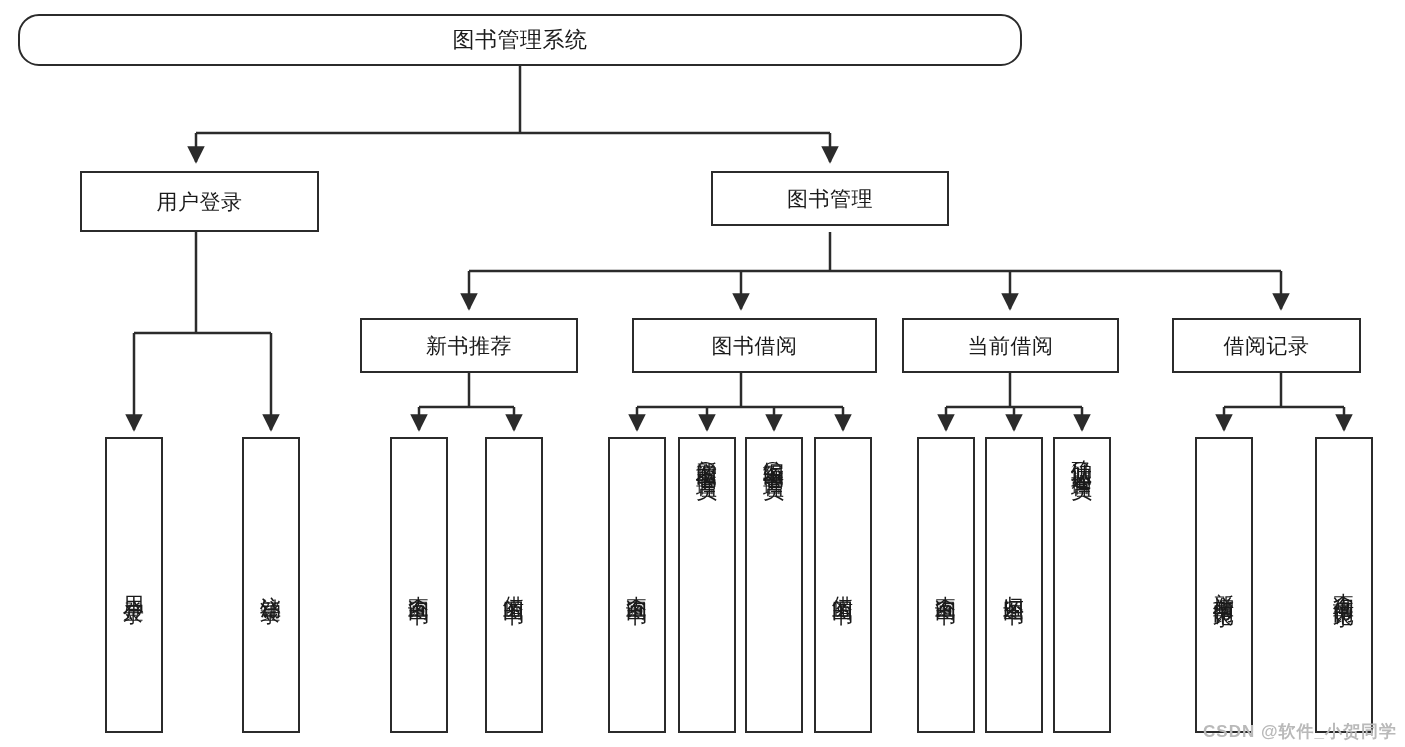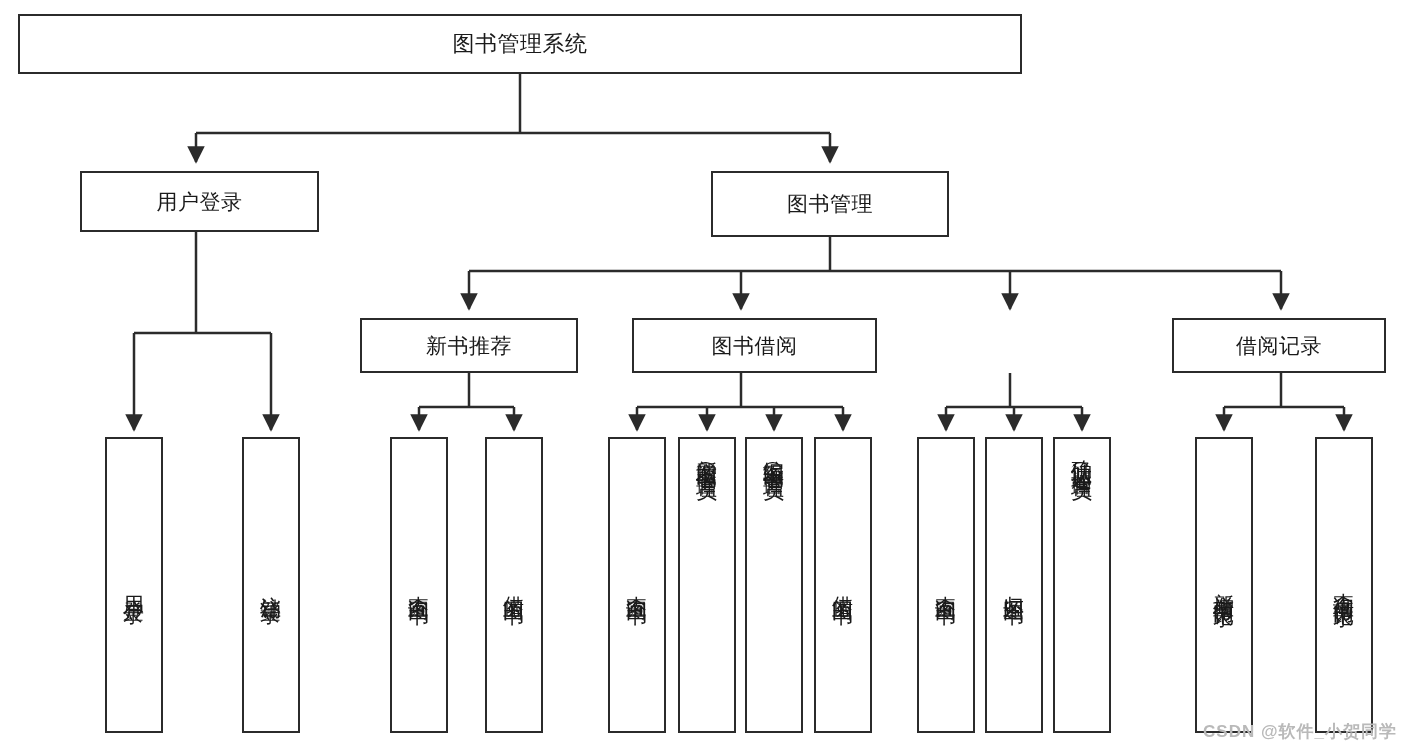--- a/index.html
+++ b/index.html
@@ -122,38 +122,41 @@
       <path d="M 1014 407 L 1014 430" marker-end="url(#arrow)"></path>
       <path d="M 1082 407 L 1082 430" marker-end="url(#arrow)"></path>
 
       <path d="M 1281 373 L 1281 407"></path>
       <path d="M 1224 407 L 1344 407"></path>
       <path d="M 1224 407 L 1224 430" marker-end="url(#arrow)"></path>
       <path d="M 1344 407 L 1344 430" marker-end="url(#arrow)"></path>
     </g>
   </svg>
 
-  <div class="node h-node root" style="left:18px; top:14px; width:1004px; height:60px;">
+  <div class="node h-node root" style="left:18px; top:14px; width:1004px; height:52px;border-radius:21px;">
     <span class="node-label">图书管理系统</span>
   </div>
 
   <div class="node h-node" style="left:80px; top:171px; width:239px; height:61px;">
     <span class="node-label">用户登录</span>
   </div>
-  <div class="node h-node" style="left:711px; top:171px; width:238px; height:66px;">
+  <div class="node h-node" style="left:711px; top:171px; width:238px; height:55px;">
     <span class="node-label">图书管理</span>
   </div>
 
   <div class="node h-node" style="left:360px; top:318px; width:218px; height:55px;">
     <span class="node-label">新书推荐</span>
   </div>
   <div class="node h-node" style="left:632px; top:318px; width:245px; height:55px;">
     <span class="node-label">图书借阅</span>
   </div>
-  <div class="node h-node" style="left:1172px; top:318px; width:214px; height:55px;">
+  <div class="node h-node" style="left:902px; top:318px; width:217px; height:55px;">
+    <span class="node-label">当前借阅</span>
+  </div>
+  <div class="node h-node" style="left:1172px; top:318px; width:189px; height:55px;">
     <span class="node-label">借阅记录</span>
   </div>
 
   <div class="node leaf centered" style="left:105px; top:437px; width:58px; height:296px;">
     <span class="node-label">用户登录</span>
   </div>
   <div class="node leaf centered" style="left:242px; top:437px; width:58px; height:296px;">
     <span class="node-label">注销登录</span>
   </div>
 

